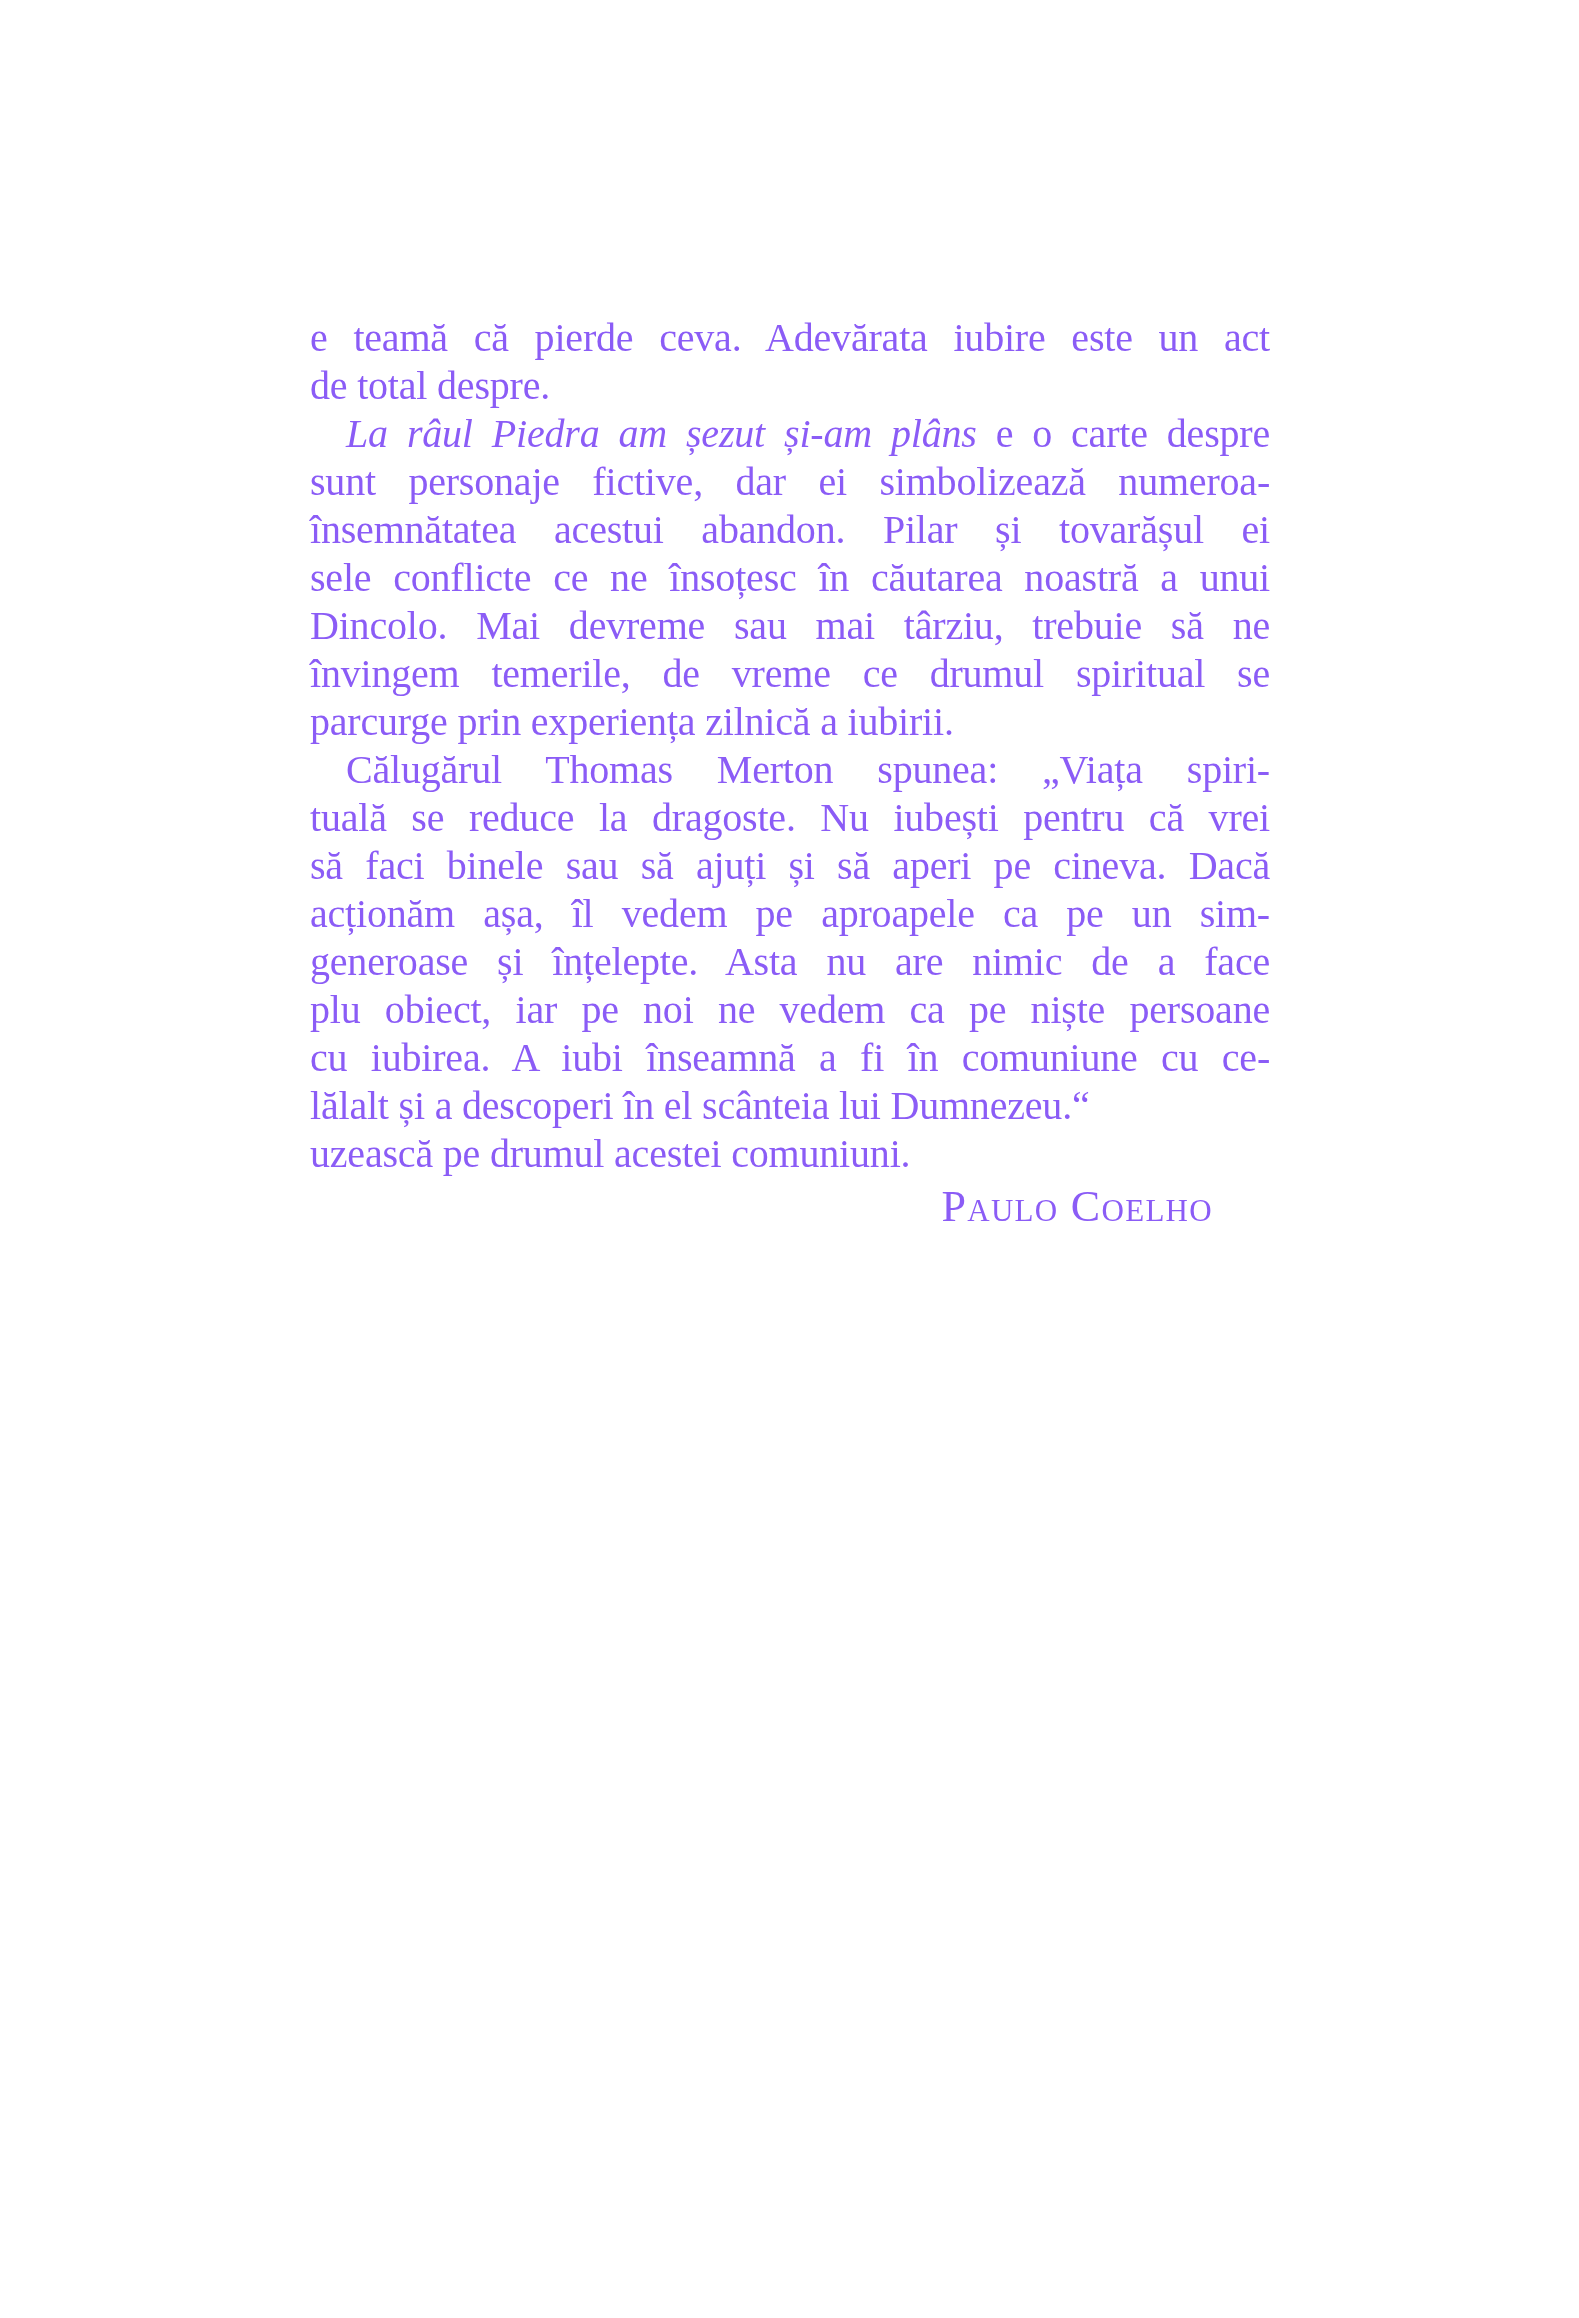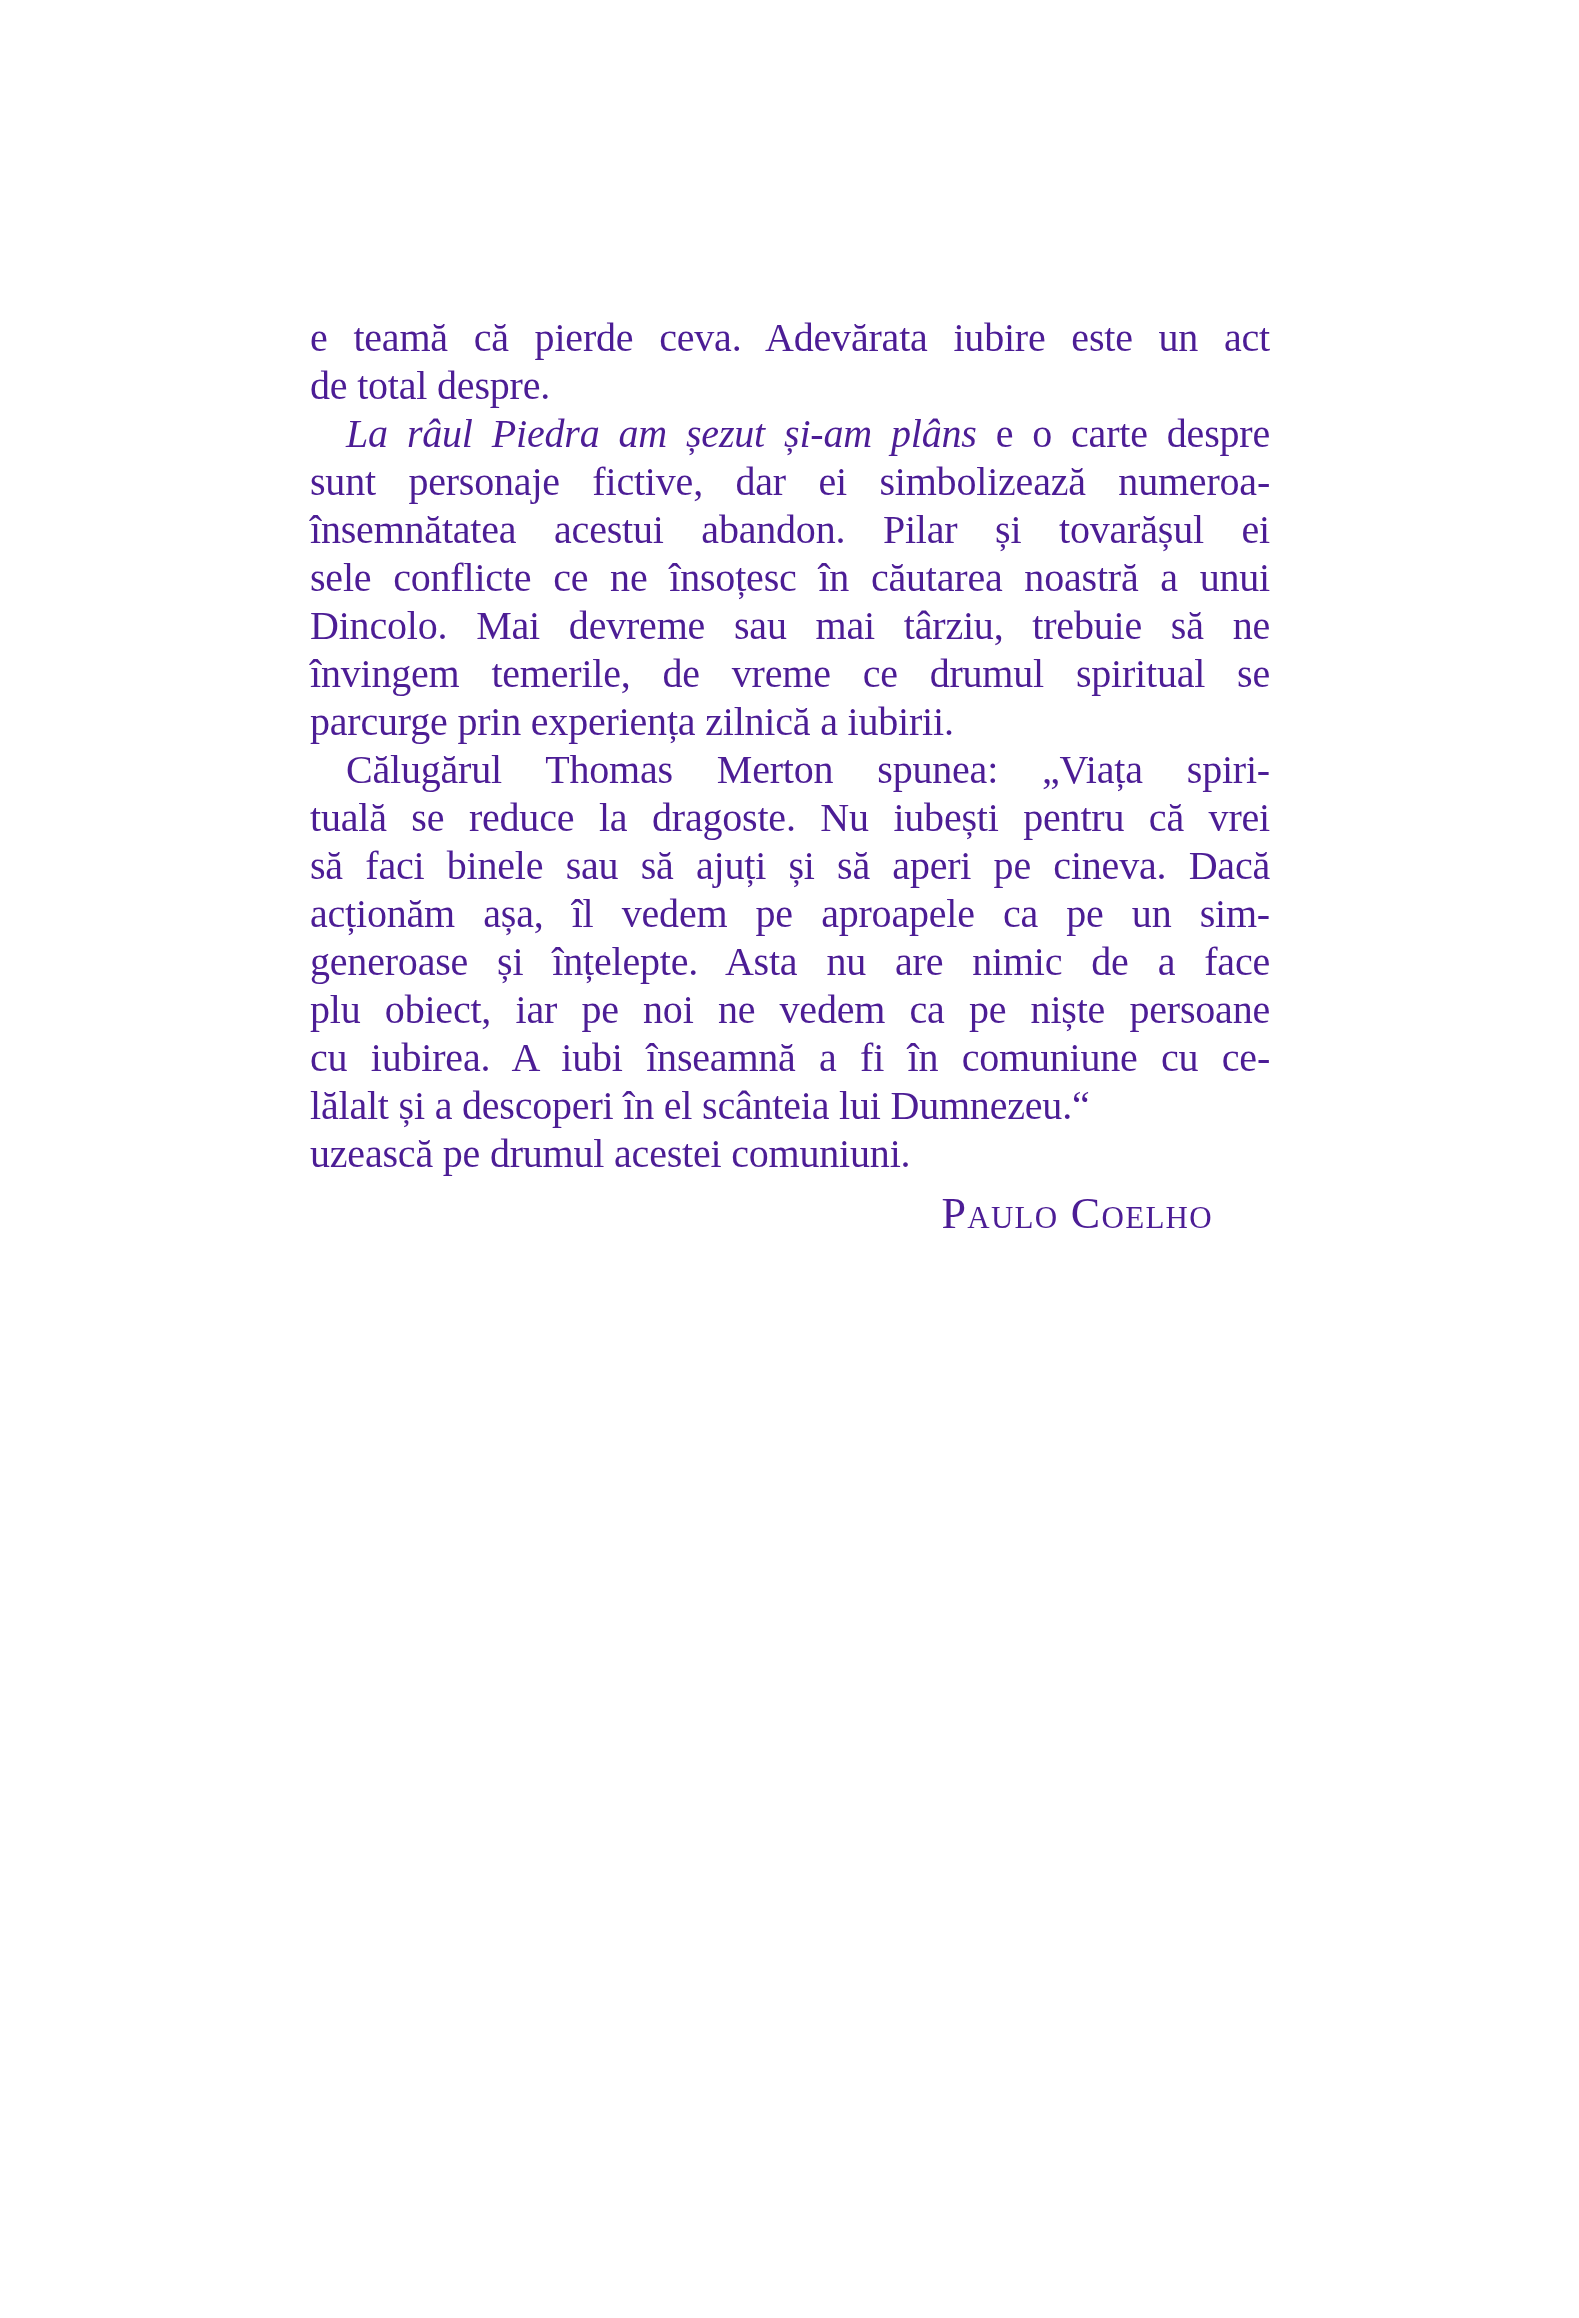--- a/index.html
+++ b/index.html
@@ -7,21 +7,21 @@
     padding: 0;
     background: #ffffff;
   }
   .book-page {
     position: relative;
     width: 1579px;
     height: 2319px;
     background: #ffffff;
     overflow: hidden;
     font-family: "Liberation Serif", "DejaVu Serif", serif;
-    color: #4c1d95;
+    color: #8b5cf6;
   }
   .text-column {
     position: absolute;
     left: 310px;
     top: 314px;
     width: 960px;
     font-size: 40px;
     line-height: 48px;
     letter-spacing: -0.2px;
   }
@@ -38,21 +38,21 @@
     text-align: justify;
     text-align-last: left;
   }
   .line.indent {
     text-indent: 36px;
   }
   .italic {
     font-style: italic;
   }
   .signature {
-    margin-top: 12px;
+    margin-top: 5px;
     text-align: right;
     padding-right: 57px;
     font-size: 44px;
     line-height: 48px;
     font-variant: small-caps;
     letter-spacing: 1.3px;
   }
 </style>
 </head>
 <body>

